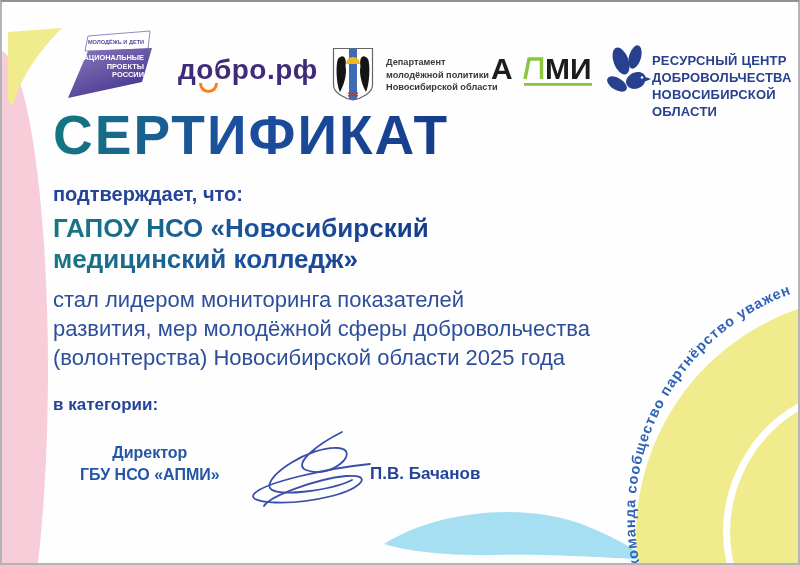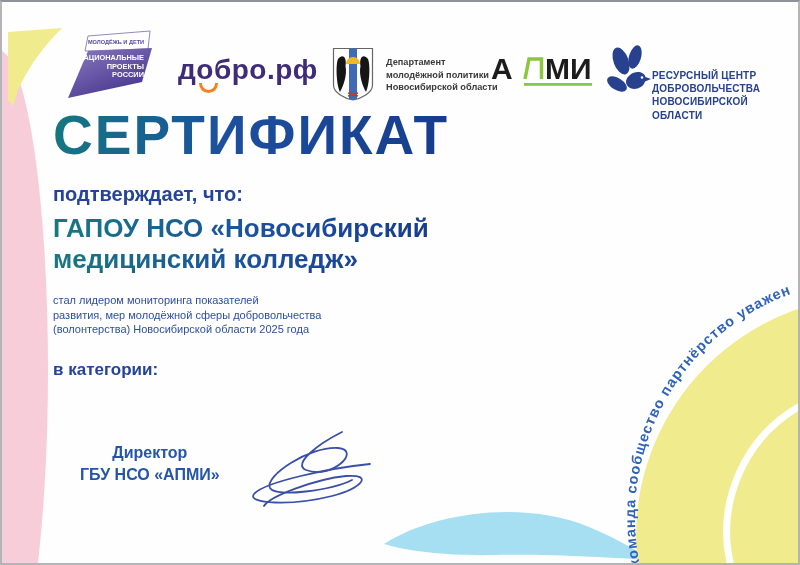--- a/index.html
+++ b/index.html
@@ -10,37 +10,37 @@
     font-family:"Liberation Sans","DejaVu Sans",sans-serif;
   }
   .abs{position:absolute;}
   
   .pink-lens{left:-54px; top:48px; width:100px; height:640px; border-radius:50%;}
   
   .dobro{left:176px; top:52px; font-size:28px; font-weight:800; letter-spacing:0.5px;}
   .dobro-smile{position:absolute; left:21px; top:29px; width:13px; height:7px;
     border:3px solid #f5821f; border-top:none; border-radius:0 0 12px 12px;}
   .dept-text{left:384px; top:54px; font-size:9.2px; font-weight:700; color:#3a3a3a; line-height:1.38;}
-  .res-text{left:650px; top:67px; font-size:10px; font-weight:700; color:#27418f; line-height:1.32; letter-spacing:0.2px;}
+  .res-text{left:650px; top:50px; font-size:13px; font-weight:700; color:#27418f; line-height:1.32; letter-spacing:0.2px;}
   
   .content{left:51px; right:58px; top:106px; text-align:left;}
   .title{
     font-size:55px; font-weight:800; letter-spacing:2px; line-height:1.0; color:#1b4896;
     background:linear-gradient(100deg,#15787f 0%,#1c4f9e 45%,#163c8c 100%);
     -webkit-background-clip:text; background-clip:text; -webkit-text-fill-color:transparent;
     display:inline-block;
   }
   .confirm{font-size:20px; font-weight:700; color:#24439a; margin-top:20px;}
   .recipient{
     font-size:26px; font-weight:800; line-height:1.18; margin-top:7px; color:#1b4896;
     background:linear-gradient(100deg,#167a80 0%,#1c4f9e 55%,#163c8c 100%);
     -webkit-background-clip:text; background-clip:text; -webkit-text-fill-color:transparent;
     display:inline-block;
   }
-  .achievement{font-size:11px; font-weight:500; color:#2d4f9b; line-height:1.32; margin-top:19px;}
+  .achievement{font-size:22px; font-weight:500; color:#2d4f9b; line-height:1.32; margin-top:11px;}
   .cat-label{font-size:17px; font-weight:600; color:#24439a; margin-top:23px;}
   .category{font-size:21px; font-weight:800; color:#1e56ae; line-height:1.28; margin-top:3px;}
   
   .sig-block{left:78px; top:430px; width:470px; height:100px;}
   .sig-label{position:absolute; left:0; top:10px; font-size:16px; font-weight:700; color:#2456a8; line-height:1.4;text-align:center;}
   .sig-name{position:absolute; left:290px; top:32px; font-size:17px; font-weight:700; color:#24439a;}
 </style>
 </head>
 <body>
 
@@ -152,15 +152,16 @@
     <div class="sig-label">
       <div>Директор</div>
       <div>ГБУ НСО «АПМИ»</div>
     </div>
     <svg class="abs" style="left:160px; top:-8px;" width="150" height="100" viewBox="0 0 150 100">
       <g stroke="#3a4fa8" stroke-width="1.8" fill="none" stroke-linecap="round">
         <path d="M 102 8 C 78 20 52 40 66 46 C 92 56 122 26 98 24 C 70 22 24 52 30 64 C 36 74 92 66 112 56"></path>
         <path d="M 130 40 C 90 44 24 58 14 70 C 6 80 52 82 92 72 C 122 64 134 50 106 52 C 76 55 30 72 24 82"></path>
       </g>
     </svg>
+    <div class="sig-name">П.В. Бачанов</div>
   </div>
 
 </div>
 
 </body></html>

